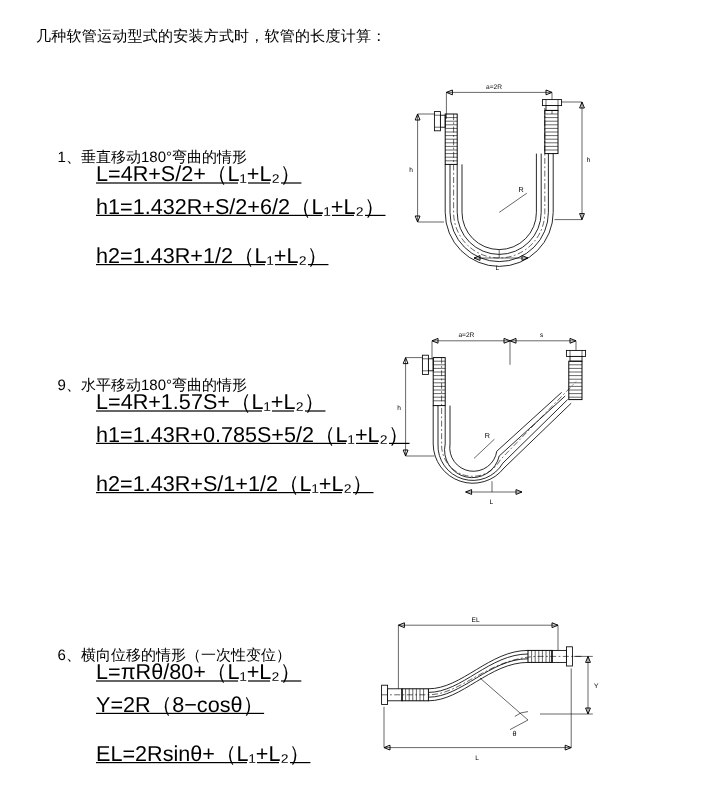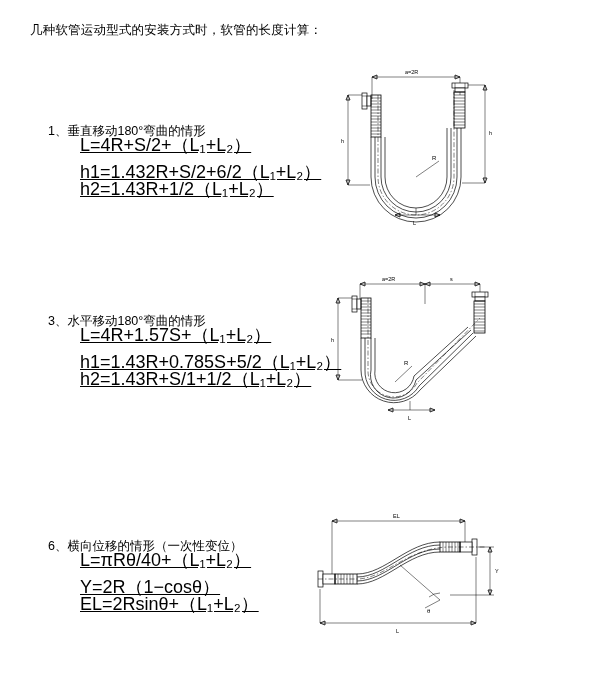--- a/index.html
+++ b/index.html
@@ -46,21 +46,21 @@
   }
   .formula {
     position: absolute;
     left: 80px;
     font-size: 18px;
     white-space: nowrap;
     text-decoration: underline;
   }
   .f1 { top: 28px; }
   .f2 { top: 55px; }
-  .f3 { top: 72px; }
+  .f3 { top: 96px; }
 
   .diagram {
     position: absolute;
   }
   .d1 { left: 300px; top: -40px; }
   .d2 { left: 300px; top: -25px; }
   .d3 { left: 290px; top: -15px; }
 
   svg { display: block; }
   .ln { stroke: #000; fill: none; stroke-width: 0.8; }
@@ -165,21 +165,21 @@
         <path class="ln" d="M185,20 l-2,5 h4 z"></path>
         <path class="ln" d="M185,118 l-2,-5 h4 z"></path>
         <line class="thin" x1="168" y1="20" x2="185" y2="20"></line>
         <line class="thin" x1="162" y1="118" x2="185" y2="118"></line>
         <text class="dimtxt" x="189" y="70">h</text>
       </svg>
     </div>
   </div>
 
   <div class="section sec2">
-    <div class="sec-title">3、水平移动180°弯曲的情形</div>
+    <div class="sec-title">9、水平移动180°弯曲的情形</div>
     <div class="formula f1">L=4R+1.57S+（L₁+L₂）</div>
     <div class="formula f2">h1=1.43R+0.785S+5/2（L₁+L₂）</div>
     <div class="formula f3">h2=1.43R+S/1+1/2（L₁+L₂）</div>
 
     <div class="diagram d2">
       <svg width="215" height="175" viewBox="0 0 215 175">
 
         <line class="thin" x1="60" y1="14" x2="125" y2="14"></line>
         <path class="ln" d="M60,14 l5,-2 v4 z"></path>
         <path class="ln" d="M125,14 l-5,-2 v4 z"></path>
@@ -254,22 +254,22 @@
         <path class="ln" d="M38,110 l-2,-5 h4 z"></path>
         <line class="thin" x1="38" y1="28" x2="52" y2="28"></line>
         <line class="thin" x1="38" y1="110" x2="62" y2="110"></line>
         <text class="dimtxt" x="31" y="72">h</text>
       </svg>
     </div>
   </div>
 
   <div class="section sec3">
     <div class="sec-title">6、横向位移的情形（一次性变位）</div>
-    <div class="formula f1">L=πRθ/40+（L₁+L₂）</div>
-    <div class="formula f2">Y=2R（1−cosθ）</div>
+    <div class="formula f1">L=πRθ/80+（L₁+L₂）</div>
+    <div class="formula f2">Y=2R（8−cosθ）</div>
     <div class="formula f3">EL=2Rsinθ+（L₁+L₂）</div>
 
     <div class="diagram d3">
       <svg width="230" height="140" viewBox="0 0 230 140">
 
         <line class="thin" x1="42" y1="16" x2="175" y2="16"></line>
         <path class="ln" d="M42,16 l5,-2 v4 z"></path>
         <path class="ln" d="M175,16 l-5,-2 v4 z"></path>
         <text class="dimtxt" x="103" y="13">EL</text>
         <line class="thin" x1="42" y1="16" x2="42" y2="72"></line>

